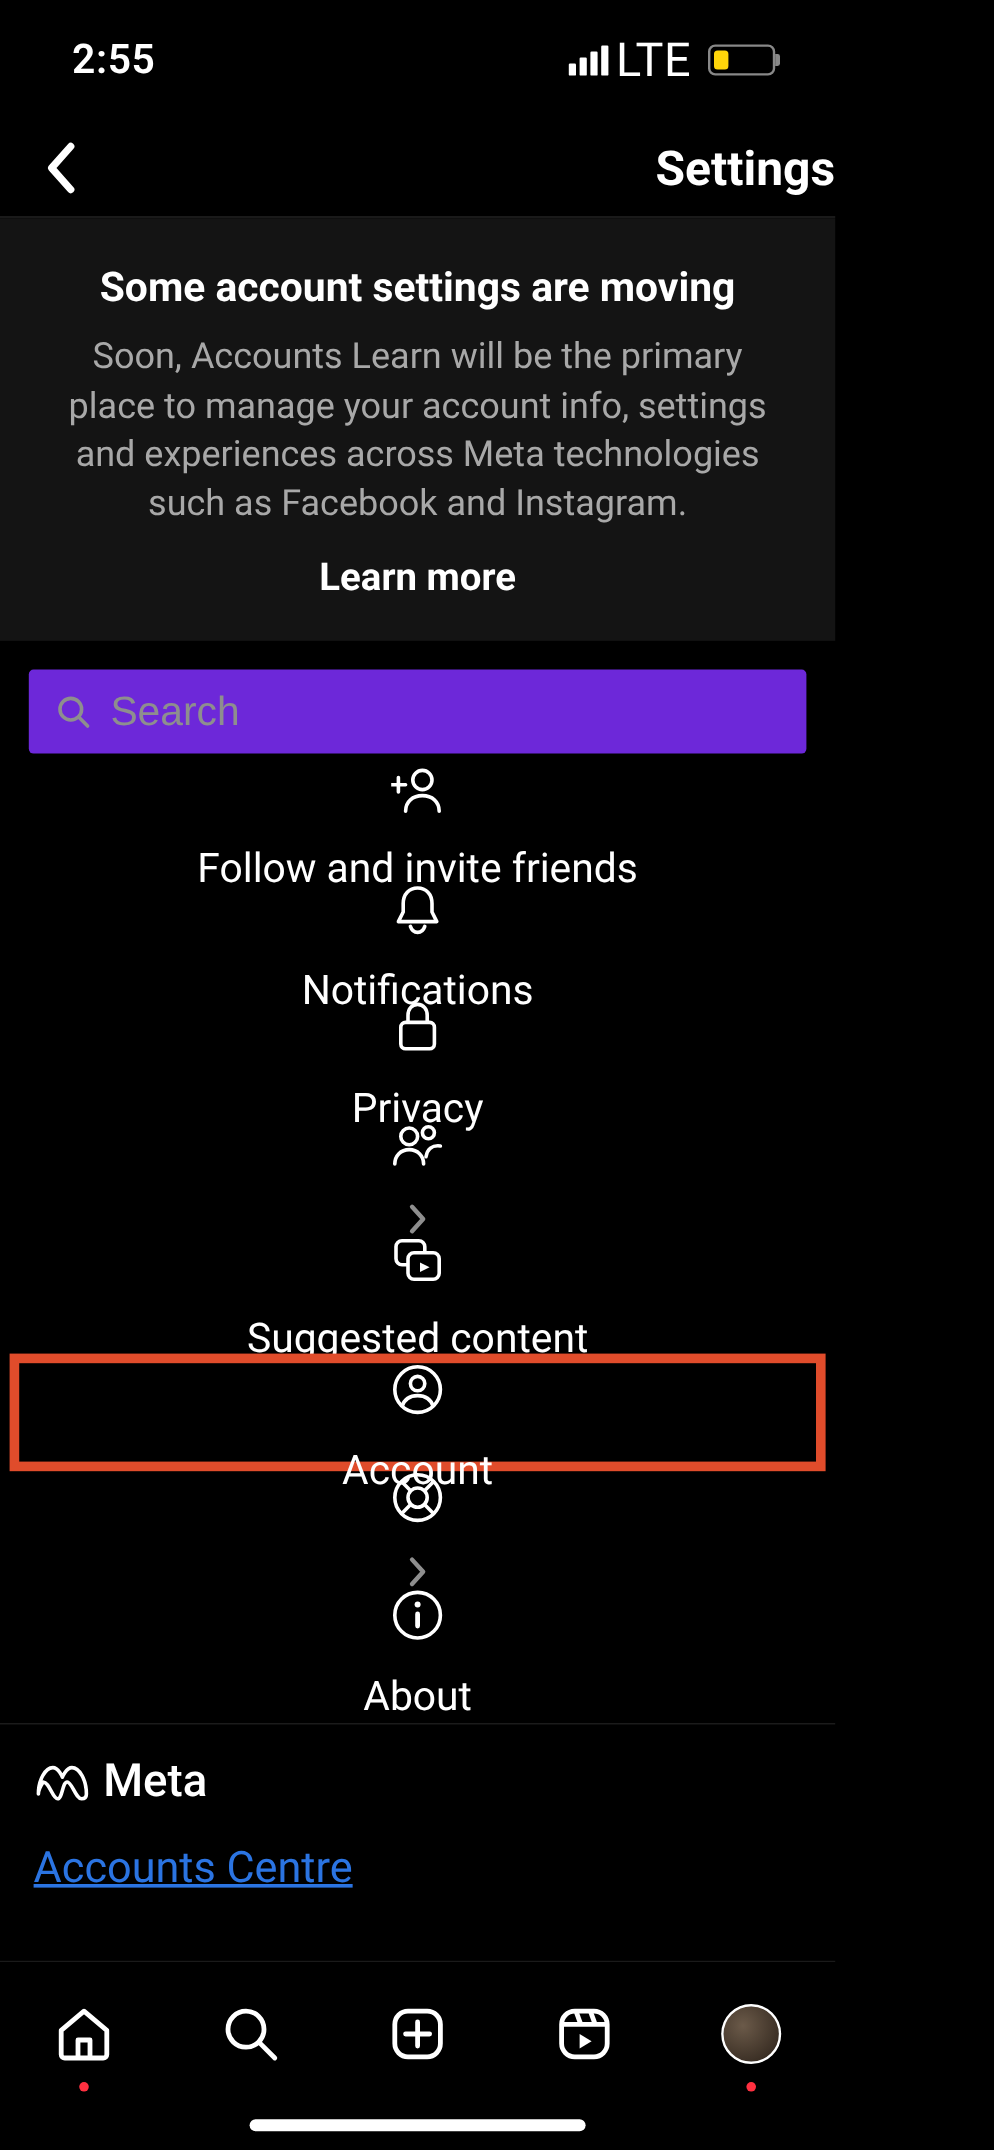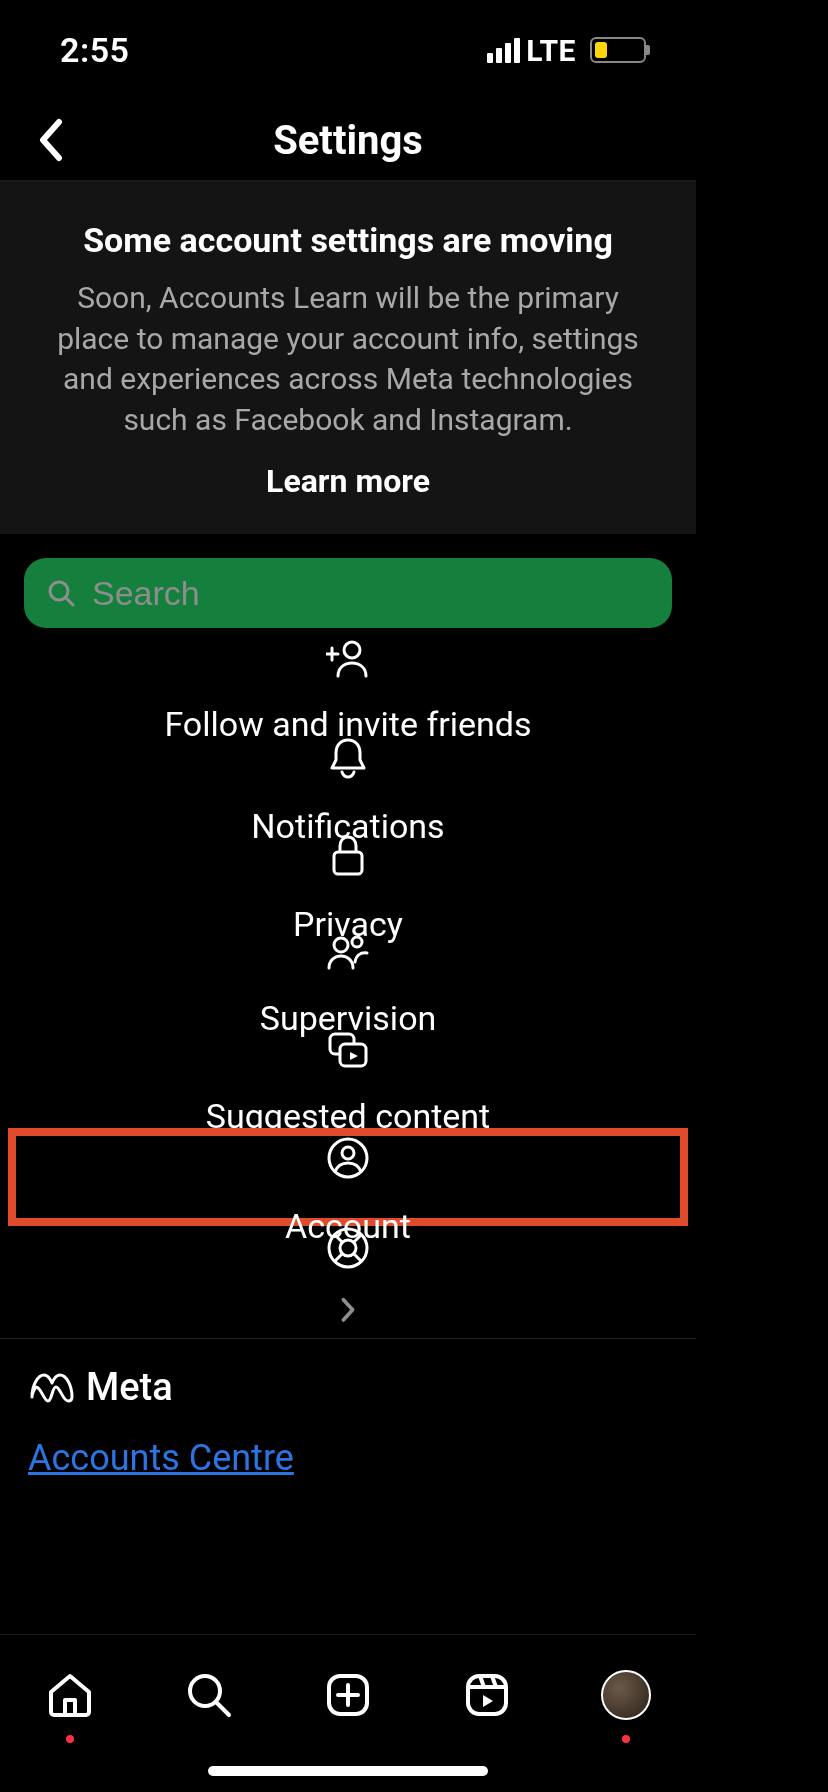--- a/index.html
+++ b/index.html
@@ -6,40 +6,40 @@
   html, body { width: 828px; height: 1792px; background: #000; font-family: -apple-system, BlinkMacSystemFont, "Segoe UI", Roboto, Helvetica, Arial, sans-serif; color: #fff; overflow: hidden; }
   .screen { width: 696px; height: 1792px; display: flex; flex-direction: column; position: relative; }
 
   
   .status-bar { height: 100px; display: flex; align-items: center; justify-content: space-between; padding: 0 50px 0 60px; }
   .time { font-size: 34px; font-weight: 600; letter-spacing: 0.5px; }
   .status-right { display: flex; align-items: center; gap: 6px; }
   .signal { display: flex; align-items: flex-end; gap: 3px; }
   .signal span { width: 6px; background: #fff; border-radius: 1px; }
   .signal span:nth-child(1){height:10px}.signal span:nth-child(2){height:15px}.signal span:nth-child(3){height:20px}.signal span:nth-child(4){height:25px}
-  .net { font-size: 30px; font-weight: 700; margin-left: 0; letter-spacing: 0.5px;}
+  .net { font-size: 39px; font-weight: 400; margin-left: 0; letter-spacing: 0.5px;}
   .battery { width: 56px; height: 26px; border: 2px solid #888; border-radius: 6px; position: relative; margin-left: 8px; display:flex; align-items:center;}
   .battery::after { content:""; position:absolute; right:-6px; top:50%; transform:translateY(-50%); width:4px; height:10px; background:#888; border-radius:0 2px 2px 0;}
   .battery-fill { height: 16px; width: 12px; background: #ffd60a; border-radius: 3px; margin-left:3px;}
 
   
-  .nav-header { height: 80px; display:flex; align-items:center; justify-content:center; position:relative; }
+  .nav-header { height: 80px; display:flex; align-items:center; justify-content:flex-end; position:relative; }
   .back-btn { position:absolute; left:20px; top:50%; transform:translateY(-50%); width:60px; height:60px; display:flex; align-items:center; justify-content:center; }
   .title { font-size: 40px; font-weight: 700; }
   .hr { height:2px; background:#1a1a1a; }
 
   
   .banner { background:#141414; padding: 38px 40px 34px; text-align:center;}
   .banner h2 { font-size: 34px; font-weight: 700; margin-bottom: 18px;}
   .banner p { font-size: 30px; line-height: 1.35; color:#a8a8a8; margin-bottom: 22px;}
   .banner a { font-size: 32px; color: #fff; font-weight: 700; text-decoration:none;}
 
   
   .search-wrap { padding: 24px 24px 10px; }
-  .search { background:#15803d; border-radius: 22px; height:70px; display:flex; align-items:center; padding: 0 22px; gap: 16px;}
+  .search { background:#6d28d9; border-radius: 4px; height:70px; display:flex; align-items:center; padding: 0 22px; gap: 16px;}
   .search input { background:transparent; border:none; outline:none; color:#fff; font-size:34px; flex:1;}
   .search input::placeholder { color:#8e8e8e; }
   .search-icon { color:#8e8e8e; }
 
   
   .list { flex:1; }
   .row { display:flex; align-items:center; height:98px; padding: 0 32px 0 32px; gap: 26px; position:relative;flex-direction:column;}
   .row.highlighted { border: 8px solid #e04c2b; height: 98px; padding-left:24px; padding-right:24px; margin-left:8px; margin-right:8px;}
   .row .icon { width:48px; height:48px; display:flex; align-items:center; justify-content:center; color:#fff;}
   .row .label { font-size: 34px; font-weight:400; flex:1;}
@@ -151,21 +151,20 @@
 
     <div class="row">
       <div class="icon">
         <svg width="46" height="40" viewBox="0 0 46 40" fill="none">
             <circle cx="16" cy="13" r="7" stroke="#fff" stroke-width="3"></circle>
             <circle cx="32" cy="10" r="5" stroke="#fff" stroke-width="3"></circle>
             <path d="M4 36c0-7 5-12 12-12s12 5 12 12" stroke="#fff" stroke-width="3" stroke-linecap="round"></path>
             <path d="M30 30c1-6 5-10 12-9" stroke="#fff" stroke-width="3" stroke-linecap="round"></path>
           </svg>
       </div>
-      <div class="label">Supervision</div>
       <svg class="chev" width="18" height="30" viewBox="0 0 18 30">
           <path d="M4 4l10 11L4 26" stroke="#8e8e8e" stroke-width="4" fill="none" stroke-linecap="round" stroke-linejoin="round"></path>
         </svg>
     </div>
 
 
     <div class="row">
       <div class="icon">
         <svg width="44" height="40" viewBox="0 0 44 40" fill="none">
             <rect x="4" y="4" width="24" height="20" rx="5" stroke="#fff" stroke-width="3"></rect>
@@ -200,20 +199,33 @@
             <circle cx="22" cy="22" r="19" stroke="#fff" stroke-width="3"></circle>
             <circle cx="22" cy="22" r="8" stroke="#fff" stroke-width="3"></circle>
             <path d="M8 8l8 8M36 8l-8 8M8 36l8-8M36 36l-8-8" stroke="#fff" stroke-width="3"></path>
           </svg>
       </div>
       <svg class="chev" width="18" height="30" viewBox="0 0 18 30">
           <path d="M4 4l10 11L4 26" stroke="#8e8e8e" stroke-width="4" fill="none" stroke-linecap="round" stroke-linejoin="round"></path>
         </svg>
     </div>
 
+    <div class="row">
+      <div class="icon">
+        <svg width="44" height="44" viewBox="0 0 44 44" fill="none">
+            <circle cx="22" cy="22" r="19" stroke="#fff" stroke-width="3"></circle>
+            <circle cx="22" cy="13" r="2.5" fill="#fff"></circle>
+            <rect x="20" y="19" width="4" height="14" rx="2" fill="#fff"></rect>
+          </svg>
+      </div>
+      <div class="label">About</div>
+      <svg class="chev" width="18" height="30" viewBox="0 0 18 30">
+          <path d="M4 4l10 11L4 26" stroke="#8e8e8e" stroke-width="4" fill="none" stroke-linecap="round" stroke-linejoin="round"></path>
+        </svg>
+    </div>
 
     <div class="section-hr"></div>
 
     <div class="meta-section">
       <div class="meta-logo">
         <svg width="48" height="32" viewBox="0 0 48 32" fill="none">
             <path d="M4 26c0-12 6-22 12-22 5 0 8 8 8 8s3-8 8-8c6 0 12 10 12 22 0 3-2 4-4 4-5 0-8-14-12-14s-4 14-8 14-7-14-12-14c0 0-4 6-4 10z" stroke="#fff" stroke-width="3" stroke-linejoin="round"></path>
           </svg>
         <span>Meta</span>
       </div>

